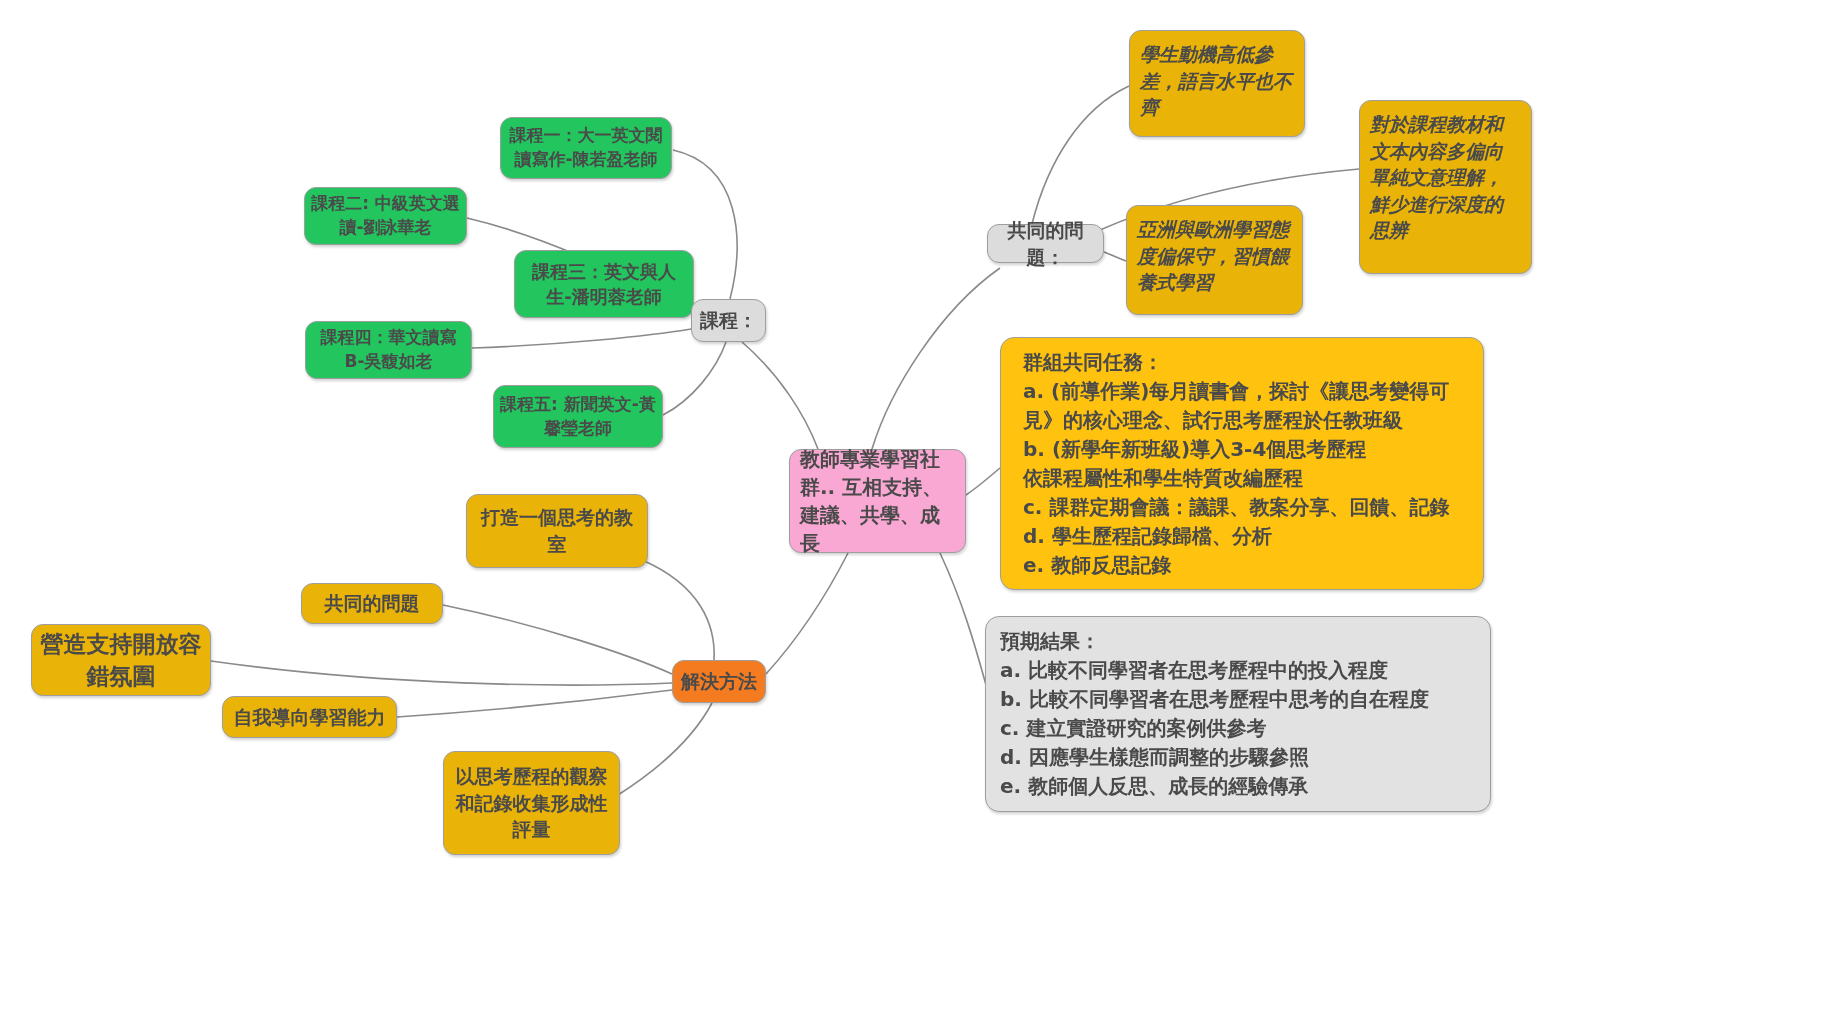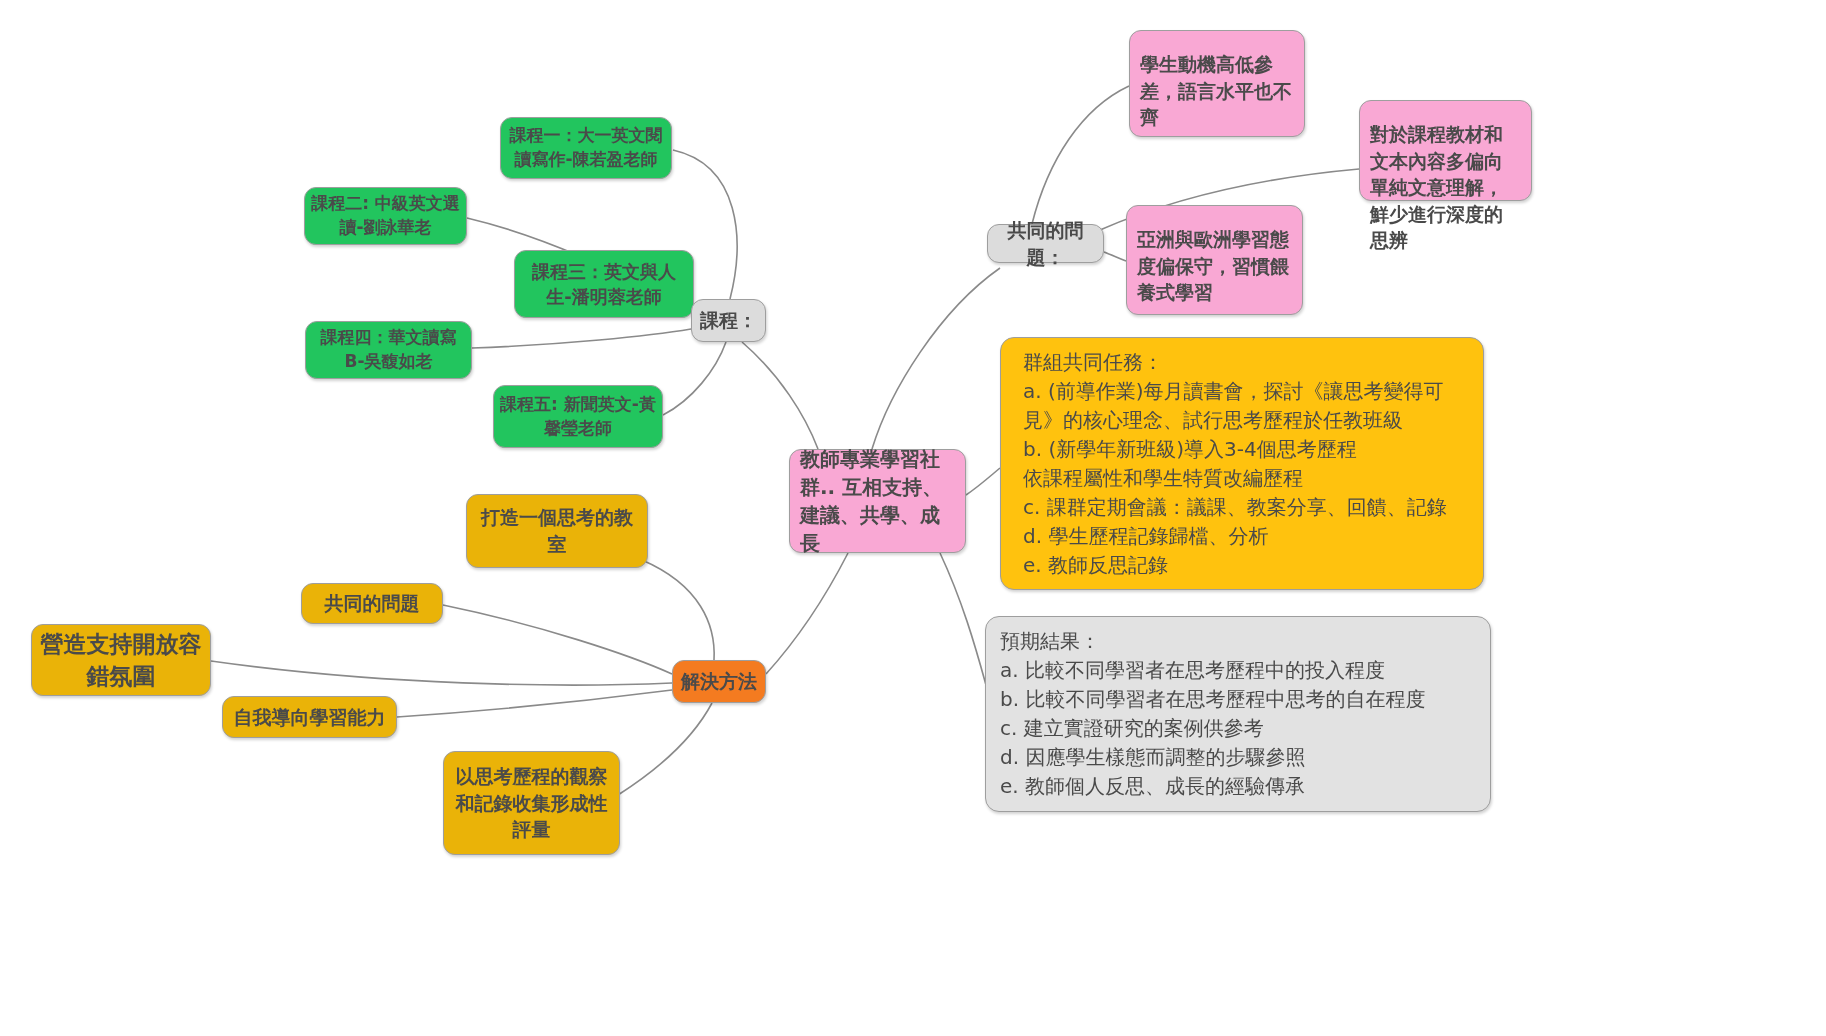--- a/index.html
+++ b/index.html
@@ -12,27 +12,27 @@
     border:1.5px solid #9e9e9e;border-radius:12px;
     font-weight:bold;color:#4a4a4a;
     display:flex;align-items:center;justify-content:center;
     text-align:center;line-height:1.4;
     box-shadow:1px 2px 3px rgba(0,0,0,0.18);
     padding:2px 6px;
   }
   .yellow{background:#22c55e;}
   .grayhub{background:#dcdcdc;}
   .green{background:#f9a8d4;text-align:left;justify-content:flex-start;align-items:center;padding:6px 10px;}
-  .cyan{background:#f9a8d4;text-align:left;justify-content:flex-start;align-items:flex-start;padding:20px 10px;}
+  .cyan{background:#eab308;text-align:left;justify-content:flex-start;align-items:flex-start;padding:10px 10px;font-style:italic;}
   .pink{background:#eab308;}
   .orangehub{background:#f47b20;}
   .bigbox{
     position:absolute;box-sizing:border-box;
     border:1.5px solid #9e9e9e;border-radius:14px;
-    font-weight:normal;color:#4a4a4a;
+    font-weight:bold;color:#4a4a4a;
     font-size:20px;line-height:29px;text-align:left;
     box-shadow:1px 2px 3px rgba(0,0,0,0.18);
   }
   .tasks{background:#ffc20e;padding:10px 22px;}
   .results{background:#e2e2e2;padding:10px 14px;}
 </style>
 </head>
 <body>
 
 <div class="canvas">
@@ -62,21 +62,21 @@
   <div class="node yellow" style="left:304px;top:187px;width:163px;height:58px;font-size:17px;">課程二: 中級英文選讀-劉詠華老</div>
   <div class="node yellow" style="left:489px;top:250px;width:180px;height:68px;font-size:18px;margin-left:25px;">課程三：英文與人生-潘明蓉老師</div>
   <div class="node yellow" style="left:305px;top:321px;width:167px;height:58px;font-size:17px;">課程四：華文讀寫B-吳馥如老</div>
   <div class="node yellow" style="left:493px;top:385px;width:170px;height:63px;font-size:17px;">課程五: 新聞英文-黃馨瑩老師</div>
   <div class="node grayhub" style="left:691px;top:299px;width:75px;height:43px;font-size:19px;">課程：</div>
 
   <div class="node green" style="left:789px;top:449px;width:177px;height:104px;font-size:20px;">教師專業學習社群.. 互相支持、建議、共學、成長</div>
 
   <div class="node grayhub" style="left:987px;top:224px;width:117px;height:39px;font-size:19px;">共同的問題：</div>
   <div class="node cyan" style="left:1129px;top:30px;width:176px;height:107px;font-size:19px;">學生動機高低參差，語言水平也不齊</div>
-  <div class="node cyan" style="left:1359px;top:100px;width:173px;height:101px;font-size:19px;">對於課程教材和文本內容多偏向單純文意理解，鮮少進行深度的思辨</div>
+  <div class="node cyan" style="left:1359px;top:100px;width:173px;height:174px;font-size:19px;">對於課程教材和文本內容多偏向單純文意理解，鮮少進行深度的思辨</div>
   <div class="node cyan" style="left:1126px;top:205px;width:177px;height:110px;font-size:19px;">亞洲與歐洲學習態度偏保守，習慣餵養式學習</div>
 
   <div class="bigbox tasks" style="left:1000px;top:337px;width:484px;height:253px;">
     <div>群組共同任務：</div>
     <div>a. (前導作業)每月讀書會，探討《讓思考變得可見》的核心理念、試行思考歷程於任教班級</div>
     <div>b. (新學年新班級)導入3-4個思考歷程</div>
     <div>依課程屬性和學生特質改編歷程</div>
     <div>c. 課群定期會議：議課、教案分享、回饋、記錄</div>
     <div>d. 學生歷程記錄歸檔、分析</div>
     <div>e. 教師反思記錄</div>

